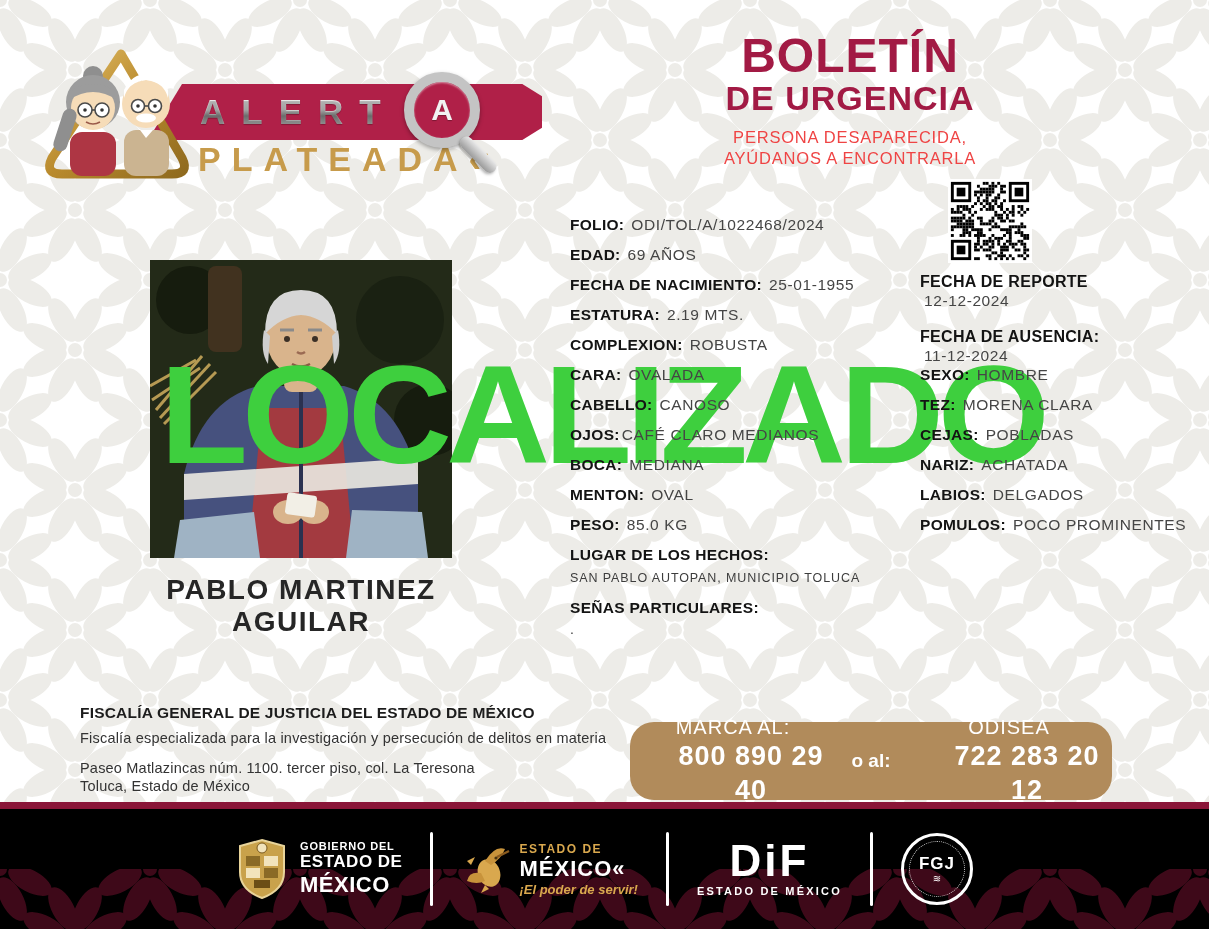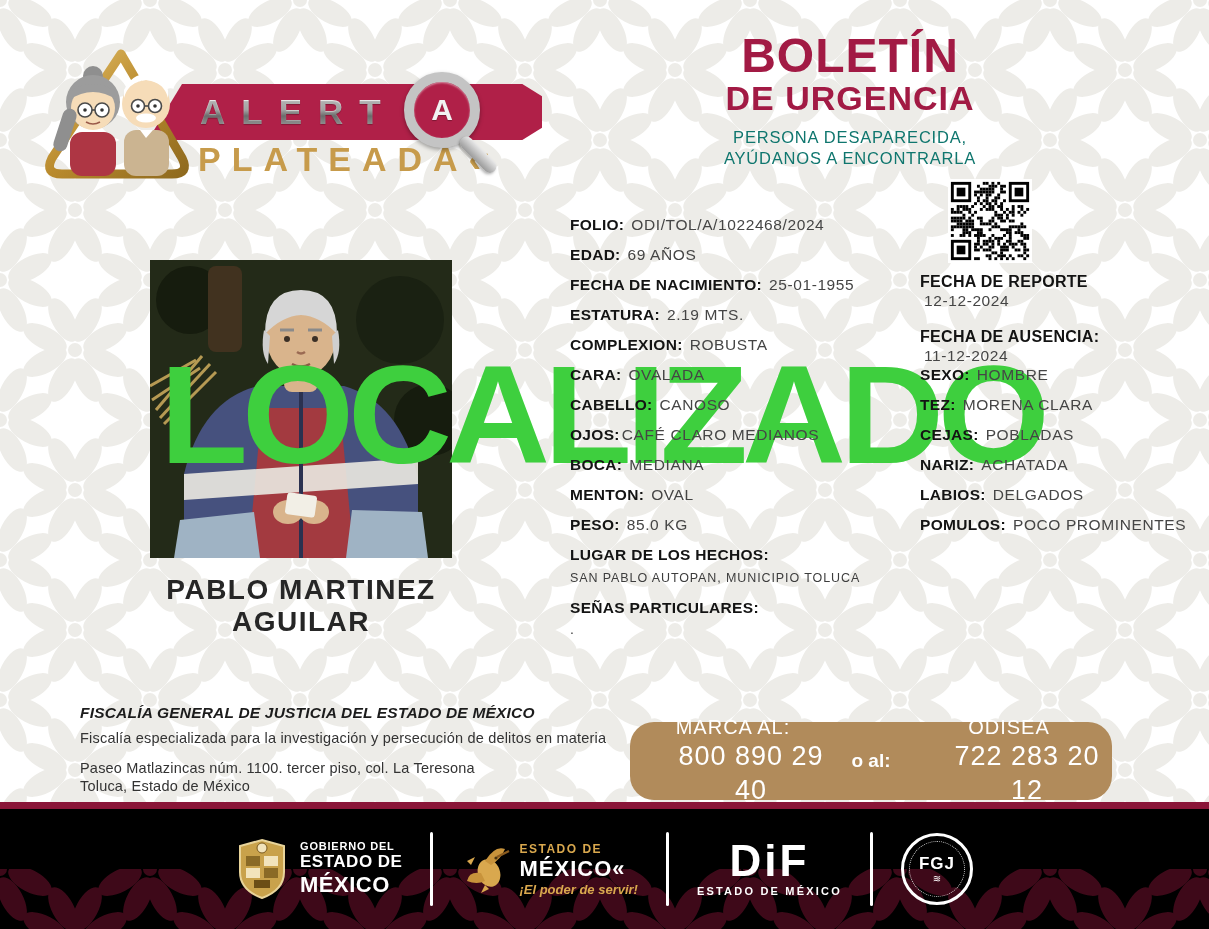--- a/index.html
+++ b/index.html
@@ -39,21 +39,21 @@
   }
   .plateada-row{position:absolute;left:168px;top:104px;display:flex;align-items:center;z-index:1;}
   .plateada-word{font-size:34px;font-weight:700;letter-spacing:11px;color:#C79B4B;}
   .plateada-chevron{font-size:38px;font-weight:800;color:#C79B4B;}
   .couple-svg{position:absolute;left:6px;top:12px;z-index:2;}
 
   
   .title-block{position:absolute;left:620px;top:32px;width:460px;text-align:center;z-index:2;}
   .title-1{font-size:48px;font-weight:800;color:#A21A44;letter-spacing:1px;line-height:1.02;}
   .title-2{font-size:34px;font-weight:800;color:#A21A44;letter-spacing:1px;line-height:1.05;}
-  .subtitle{margin-top:10px;font-size:16.5px;font-weight:500;color:#0f766e;letter-spacing:.8px;line-height:1.3;}
+  .subtitle{margin-top:10px;font-size:16.5px;font-weight:500;color:#ef4444;letter-spacing:.8px;line-height:1.3;}
 
   
   .qr{position:absolute;left:948px;top:179px;width:84px;height:84px;z-index:2;background:#fff;}
 
   
   .photo{position:absolute;left:150px;top:260px;width:302px;height:298px;z-index:1;overflow:hidden;}
 
   
   .name-block{position:absolute;left:108px;top:574px;width:386px;text-align:center;z-index:5;}
   .name-line{font-size:28px;font-weight:800;color:#262626;letter-spacing:1.5px;line-height:1.15;}
@@ -74,32 +74,32 @@
 
   
   .stamp{
     position:absolute;left:160px;top:344px;z-index:4;pointer-events:none;
     font-size:144px;font-weight:800;letter-spacing:-6px;line-height:1;color:#3ECF3E;
     white-space:nowrap;transform:scaleY(0.96);
   }
 
   
   .fiscalia{position:absolute;left:80px;top:704px;width:560px;z-index:2;}
-  .fis-title{font-size:15.5px;font-weight:800;color:#1c1c1c;letter-spacing:.2px;font-style:italic;}
+  .fis-title{font-size:15.5px;font-weight:800;color:#1c1c1c;letter-spacing:.2px;}
   .fis-desc{margin-top:7px;font-size:14.5px;color:#333333;line-height:1.28;letter-spacing:.2px;}
   .fis-addr{margin-top:11px;font-size:14.5px;color:#333333;line-height:1.28;letter-spacing:.2px;}
 
   
   .contact-bar{
     position:absolute;left:630px;top:722px;width:482px;height:78px;border-radius:24px;
     background:#B18B5B;z-index:2;display:flex;align-items:center;color:#ffffff;
   }
   .contact-col{flex:1;text-align:center;line-height:1.25;}
   .contact-label{font-size:20px;letter-spacing:1px;font-weight:400;}
-  .contact-number{font-size:27px;font-weight:400;letter-spacing:1px;margin-left:36px;}
+  .contact-number{font-size:27px;font-weight:700;letter-spacing:1px;margin-left:36px;}
   .contact-mid{width:70px;text-align:center;font-size:19px;font-weight:800;}
 
   
   .footer{position:absolute;left:0;top:802px;width:1209px;height:127px;background:#000000;z-index:2;
           border-top:7px solid #8A1538;box-sizing:border-box;}
   .footer-pattern{position:absolute;left:0;bottom:0;width:100%;height:60px;opacity:.45;}
   .footer-content{position:relative;display:flex;align-items:center;justify-content:center;gap:28px;height:100%;z-index:2;color:#fff;}
   .divider{width:3px;height:74px;background:#ffffff;border-radius:2px;}
   .gob-block{display:flex;align-items:center;gap:12px;}
   .gob-text .g1{font-size:11px;font-weight:800;letter-spacing:.8px;}

